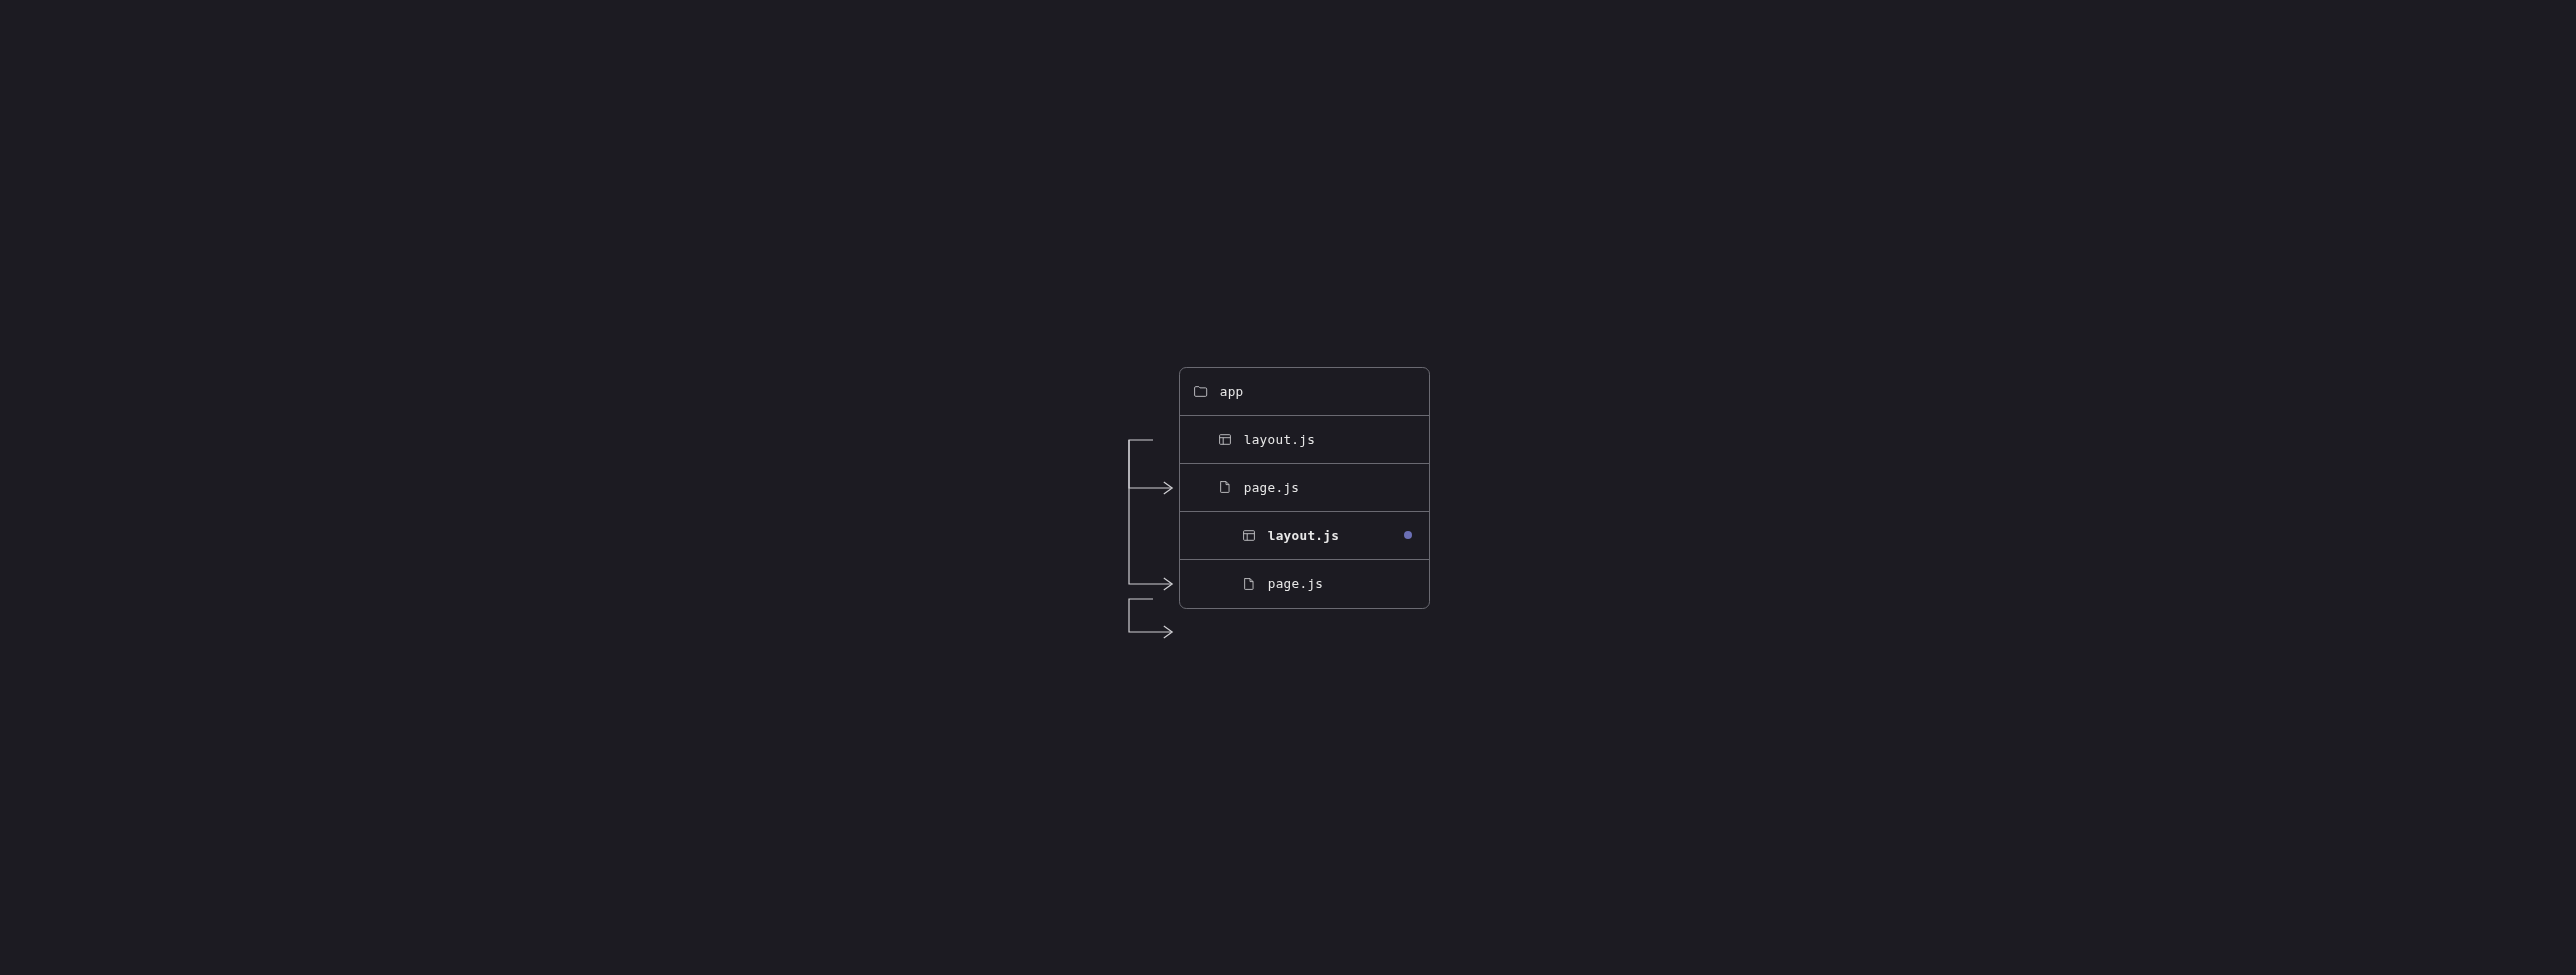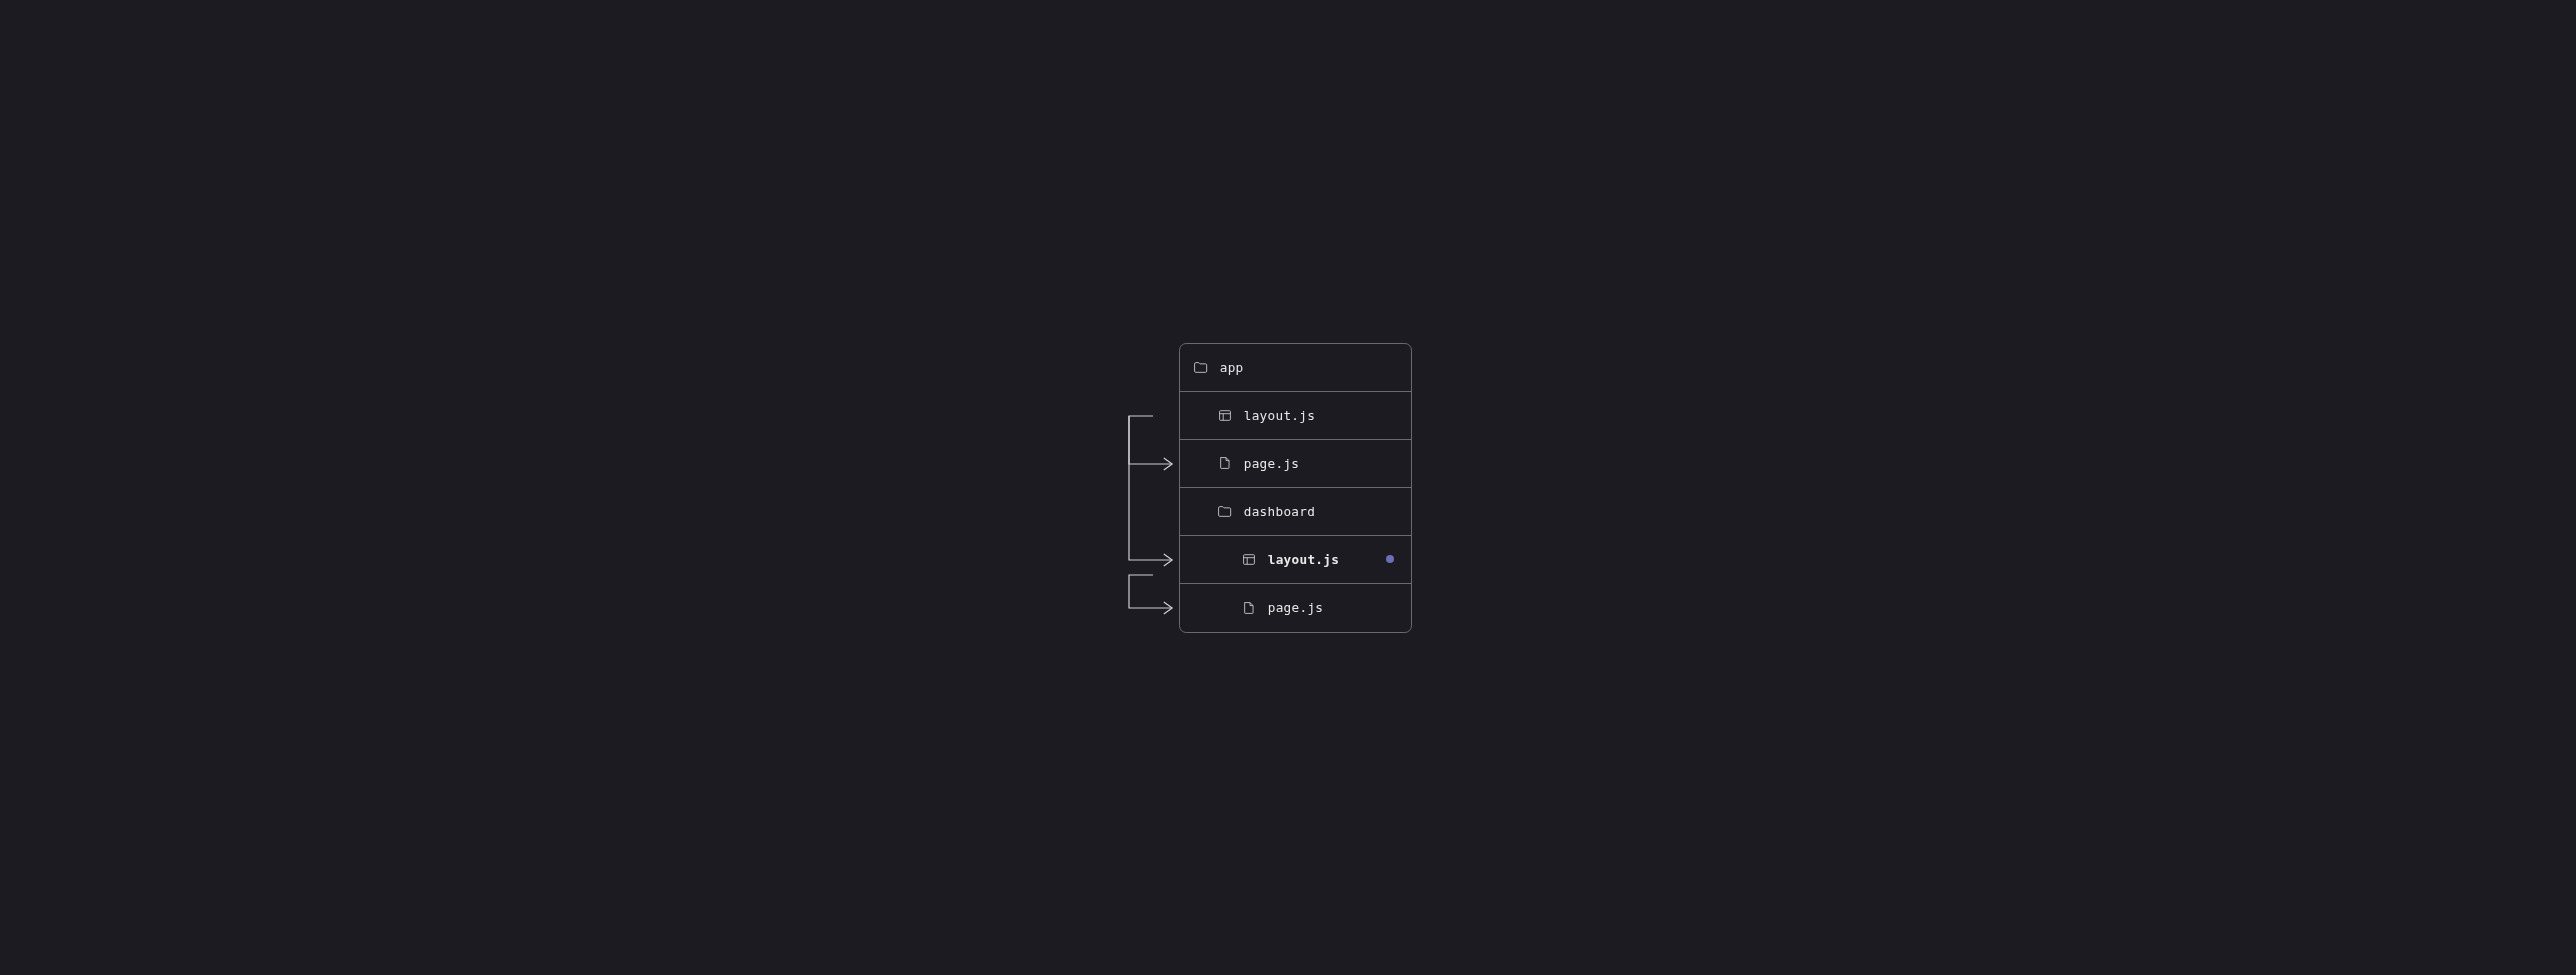--- a/index.html
+++ b/index.html
@@ -21,21 +21,21 @@
 
     .diagram-container {
       position: relative;
       width: 338px;
     }
 
     .file-tree {
       border: 0.6px solid #6a6a72;
       border-radius: 7.2px;
       overflow: hidden;
-      width: 233px;
+      width: 251px;
       margin-left: 60px;
     }
 
     .tree-row {
       display: flex;
       align-items: center;
       height: 48px;
       border-bottom: 0.6px solid #6a6a72;
       padding-left: 12px;
       font-size: 12.7px;
@@ -147,28 +147,20 @@
     <div class="tree-row depth-1">
       <span class="icon">
         <svg width="9.7" height="12" viewBox="0 0 16 20">
           <path d="M1 1 h9 l5 5 v12 a1 1 0 0 1 -1 1 h-12 a1 1 0 0 1 -1 -1 v-16 a1 1 0 0 1 1 -1 z"></path>
           <path d="M10 1 v5 h5"></path>
         </svg>
       </span>
       <span class="label">page.js</span>
     </div>
 
-    <div class="tree-row depth-1">
-      <span class="icon">
-        <svg width="13.3" height="11" viewBox="0 0 22 18">
-          <path d="M1 3 a2 2 0 0 1 2 -2 h5 l2 2 h9 a2 2 0 0 1 2 2 v10 a2 2 0 0 1 -2 2 h-16 a2 2 0 0 1 -2 -2 z"></path>
-        </svg>
-      </span>
-      <span class="label">dashboard</span>
-    </div>
 
     <div class="tree-row depth-2 bold">
       <span class="icon">
         <svg width="12" height="11" viewBox="0 0 20 18">
           <rect x="1" y="1" width="18" height="16" rx="1.5"></rect>
           <line x1="1" y1="6" x2="19" y2="6"></line>
           <line x1="7" y1="6" x2="7" y2="17"></line>
         </svg>
       </span>
       <span class="label">layout.js</span>

